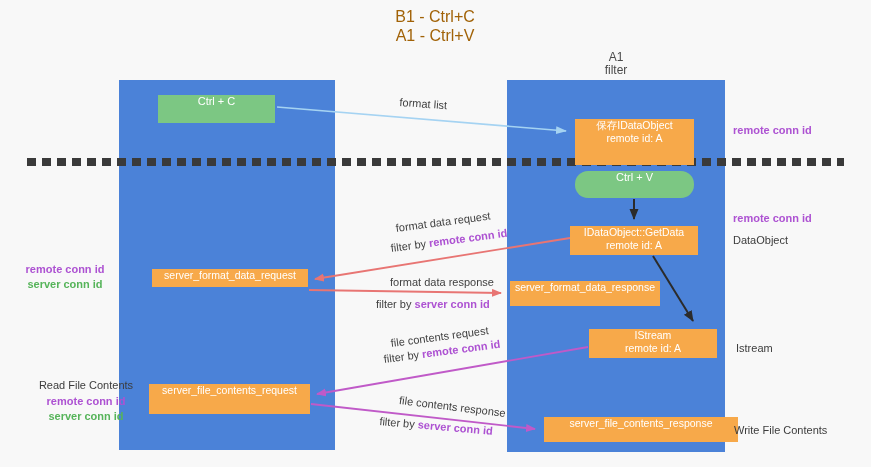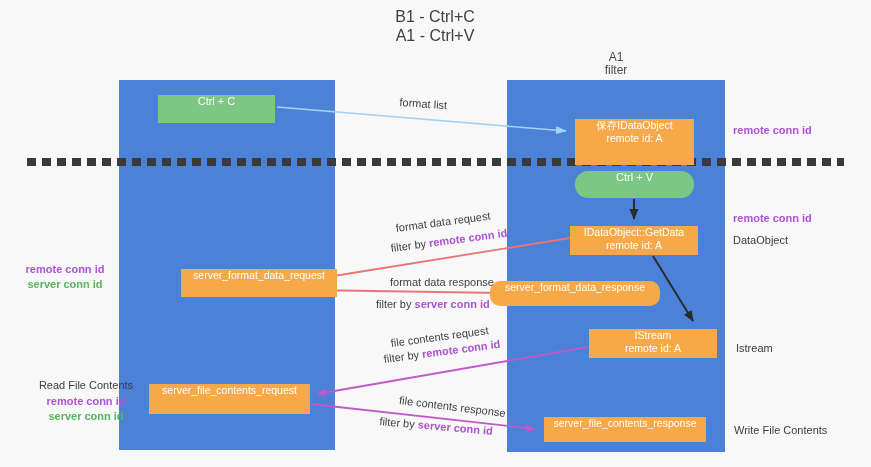--- a/index.html
+++ b/index.html
@@ -1,19 +1,19 @@
 <!DOCTYPE html>
 <html><head>
 <meta charset="utf-8">
 <style>
   html,body{margin:0;padding:0;background:#f8f8f8;}
   #canvas{position:relative;width:871px;height:467px;background:#f8f8f8;overflow:hidden;
           font-family:"Liberation Sans",sans-serif;}
   .abs{position:absolute;}
-  .title{left:350px;top:7px;width:170px;text-align:center;font-size:16px;line-height:19px;color:#404040;}
+  .title{left:350px;top:7px;width:170px;text-align:center;font-size:16px;line-height:19px;color:#a16207;}
   .colhead{width:120px;text-align:center;font-size:12px;line-height:13px;color:#4a4a4a;}
   .col{background:#4b82d8;}
   .gbox{background:#7cc783;}
   .obox{background:#f7a94a;}
   .gbox,.obox{display:flex;justify-content:center;color:#ffffff;
               font-size:11px;line-height:13px;text-align:center;white-space:nowrap;}
   .two{font-size:10.5px;}
   .sep{height:8px;background:repeating-linear-gradient(90deg,#3a3a3a 0 9px,transparent 9px 15px);}
   .cap{font-size:11px;color:#3f3f3f;white-space:nowrap;transform-origin:left top;}
   .purple{color:#ad52d2;font-weight:bold;}
@@ -77,38 +77,38 @@
 
   <div class="abs gbox" style="left:575px;top:171px;width:119px;height:27px;border-radius:13px;">
     <span>Ctrl + V</span>
   </div>
 
   <div class="abs obox two" style="left:570px;top:226px;width:128px;height:29px;">
     <span><span>IDataObject::GetData</span><br>
     <span>remote id: A</span></span>
   </div>
 
-  <div class="abs obox two" style="left:152px;top:269px;width:156px;height:28px;margin-left:29px;">
+  <div class="abs obox two" style="left:152px;top:269px;width:156px;height:18px;">
     <span>server_format_data_request</span>
   </div>
 
-  <div class="abs obox two" style="left:490px;top:281px;width:170px;height:25px;border-radius:10px;">
+  <div class="abs obox two" style="left:510px;top:281px;width:150px;height:25px;">
     <span>server_format_data_response</span>
   </div>
 
   <div class="abs obox two" style="left:589px;top:329px;width:128px;height:29px;">
     <span><span>IStream</span><br>
     <span>remote id: A</span></span>
   </div>
 
   <div class="abs obox two" style="left:149px;top:384px;width:161px;height:30px;">
     <span>server_file_contents_request</span>
   </div>
 
-  <div class="abs obox two" style="left:544px;top:417px;width:162px;height:25px;">
+  <div class="abs obox two" style="left:544px;top:417px;width:194px;height:25px;">
     <span>server_file_contents_response</span>
   </div>
 
   <div class="abs cap" style="left:400px;top:96px;transform:rotate(4deg);">
     <span>format list</span>
   </div>
 
   <div class="abs cap" style="left:395px;top:222px;transform:rotate(-7.5deg);">
     <span>format data request</span>
   </div>

